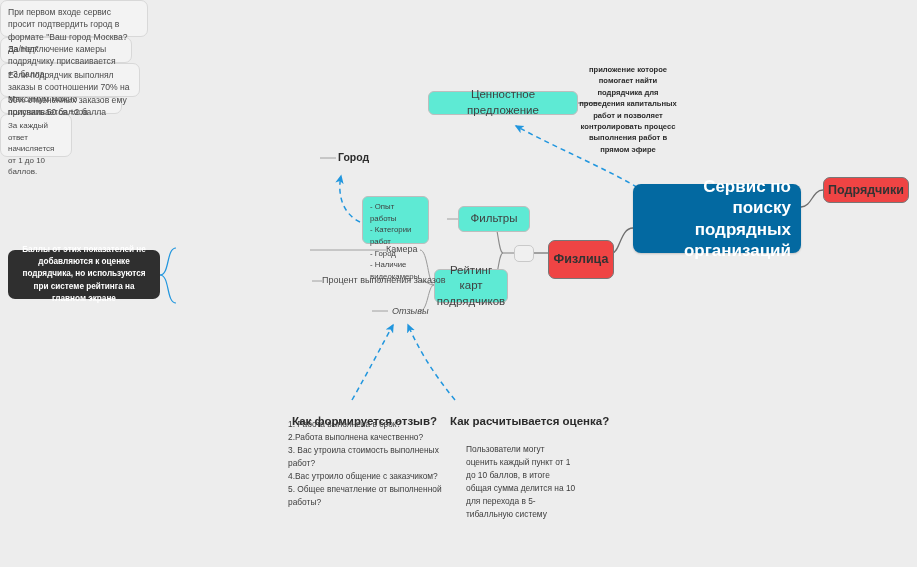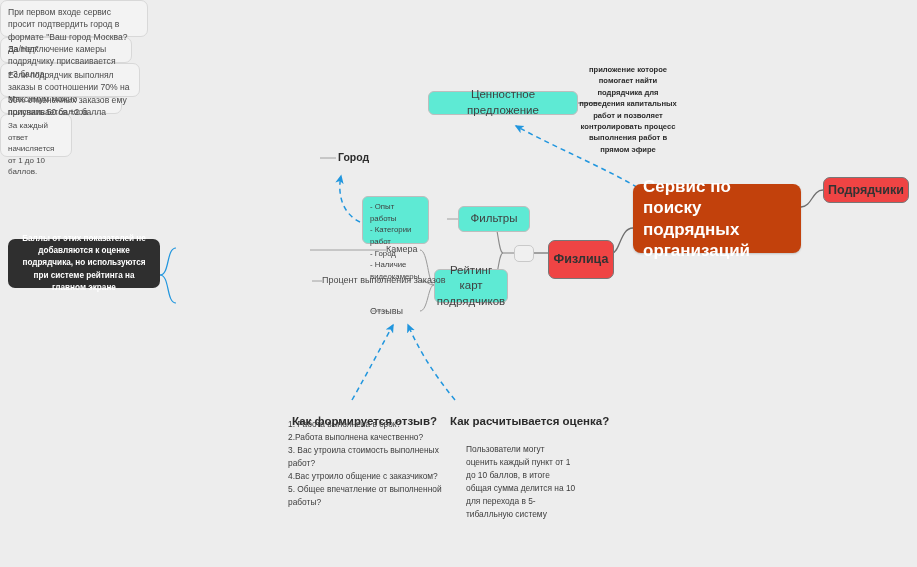--- a/index.html
+++ b/index.html
@@ -26,27 +26,27 @@
     left: 0; top: 0;
     width: 917px; height: 567px;
     pointer-events: none;
   }
   .node {
     position: absolute;
     box-sizing: border-box;
   }
   
   .root {
-    background: #c2410c;
+    background: #0369a1;
     color: #ffffff;
     border-radius: 8px;
     font-size: 17px;
     font-weight: bold;
     line-height: 1.25;
-    text-align: left;
+    text-align: right;
     display: flex;
     align-items: center;
     justify-content: center;
     padding: 8px 10px;
     box-shadow: 0 1px 2px rgba(0,0,0,0.18);
   }
   
   .boxed {
     background: #ef4444;
     border: 1.6px solid #777777;
@@ -210,24 +210,24 @@
 - Наличие видеокамеры</div>
 
   <div class="node thin center" style="left:434px; top:269px; width:74px; height:34px; font-size:11.5px;">Рейтинг карт подрядчиков</div>
 
   <div class="plain" style="left:386px; top:244px;">Камера</div>
   <div class="note" style="left:250px; top:240px; width:132px; height:26px;">За подключение камеры подрядчику присваивается +3 балла</div>
 
   <div class="plain" style="left:322px; top:275px;">Процент выполнения заказов</div>
   <div class="note" style="left:172px; top:268px; width:140px; height:34px;">Если подрядчик выполнял заказы в соотношении 70% на 30% отмененных заказов ему присваивается +2 балла</div>
 
-  <div class="plain" style="left:370px; top:306px;">Отзывы</div>
+  <div class="plain" style="left:392px; top:306px;font-style:italic;">Отзывы</div>
   <div class="note" style="left:250px; top:313px; width:122px; height:17px; display:flex; align-items:center;">Максимум можно получить 50 баллов</div>
 
-  <div class="node dark" style="left:8px; top:239px; width:152px; height:49px;">Баллы от этих показателей не добавляются к оценке подрядчика, но используются при системе рейтинга на главном экране</div>
+  <div class="node dark" style="left:8px; top:250px; width:152px; height:49px;">Баллы от этих показателей не добавляются к оценке подрядчика, но используются при системе рейтинга на главном экране</div>
 
   <div class="heading" style="left:292px; top:415px;">Как формируется отзыв?</div>
   <div class="note tiny" style="left:203px; top:443px; width:72px; height:43px;">За каждый ответ начисляется от 1 до 10 баллов.</div>
   <div class="freetext listblock" style="left:288px; top:418px; width:160px;">1. Работа выполнена в срок?
 2.Работа выполнена качественно?
 3. Вас утроила стоимость выполненых работ?
 4.Вас утроило общение с заказчиком?
 5. Общее впечатление от выполненной работы?</div>
 
   <div class="heading" style="left:450px; top:415px;">Как расчитывается оценка?</div>

